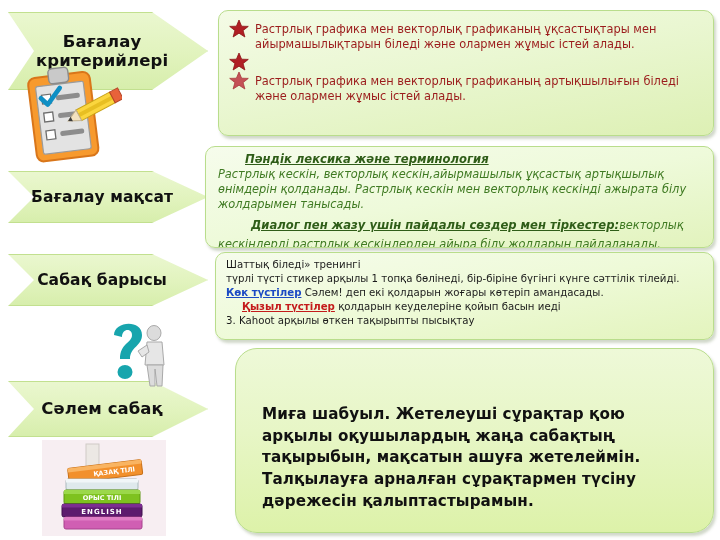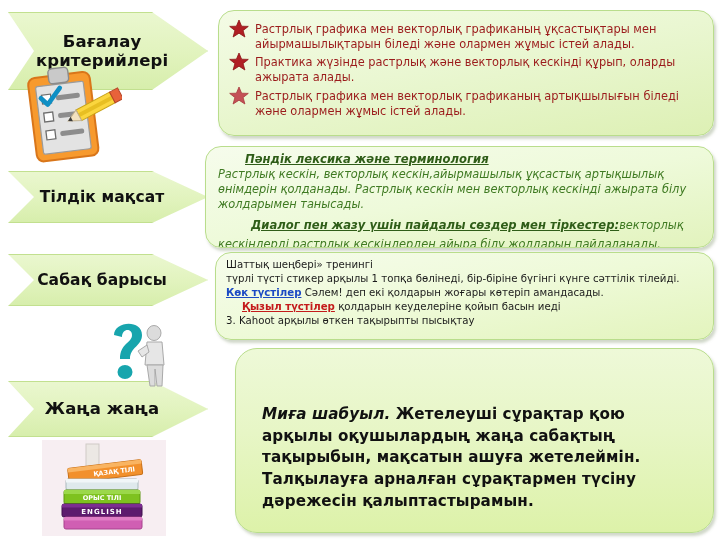--- a/index.html
+++ b/index.html
@@ -40,21 +40,21 @@
   #arrow-3{left:8px;  top:254px; width:200px; height:52px;}
   #arrow-3 .arrow-label{font-size:15.5px;}
   #arrow-4{left:8px;  top:381px; width:200px; height:56px;}
   #arrow-4 .arrow-label{font-size:16.5px;}
 
   
   .box{
     position:absolute;
     box-sizing:border-box;
     border:1.2px solid #b9dd8c;
-    border-radius:16px;
+    border-radius:10px;
     background:linear-gradient(170deg,#f4fbe6 0%,#eaf7d2 45%,#ddf0b4 100%);
     box-shadow:2px 3px 3px rgba(120,140,100,0.35);
     overflow:hidden;
   }
   #box-criteria{left:218px; top:10px;  width:496px; height:126px; padding:8px 12px 6px 10px;}
   #box-language{left:205px; top:146px; width:509px; height:102px; padding:5px 10px 4px 12px;
      background:linear-gradient(170deg,#f6fcec 0%,#eefada 50%,#e2f3bd 100%);}
   #box-progress{left:215px; top:252px; width:499px; height:88px; padding:5px 8px 4px 10px;
      background:linear-gradient(170deg,#f6fcec 0%,#eefad8 50%,#e3f4bd 100%);}
   #box-newlesson{left:235px; top:348px; width:479px; height:185px; padding:40px 26px 10px 26px;
@@ -94,49 +94,49 @@
   
   .prog{font-size:10.2px;line-height:1.36;color:#1b1b1b;margin:0;}
   .prog .kok{color:#1b49c4;font-weight:bold;text-decoration:underline;}
   .prog .kyzyl{color:#c41b1b;font-weight:bold;text-decoration:underline;padding-left:16px;}
 
   
   .newlesson-text{
     font-size:15.2px;font-weight:bold;color:#111111;line-height:1.42;
     letter-spacing:.1px;
   }
-  .newlesson-text .lead{font-style:italic;}
+  .newlesson-text .lead{}
 
   
   .deco{position:absolute;}
   #clipboard-icon{left:16px;top:62px;width:106px;height:104px;}
   #enkk-icon{left:108px;top:216px;width:66px;height:60px;}
   #question-icon{left:100px;top:313px;width:82px;height:76px;}
   #books-icon{left:42px;top:440px;width:124px;height:96px;}
 </style>
 </head>
 <body>
 
 <div class="stage">
 
   <div class="arrow" id="arrow-1">
     <span class="arrow-label">Бағалау
 критерийлері</span>
   </div>
 
   <div class="arrow" id="arrow-2">
-    <span class="arrow-label">Тілдік мақсат</span>
+    <span class="arrow-label">Бағалау мақсат</span>
   </div>
 
   <div class="arrow" id="arrow-3">
     <span class="arrow-label">Сабақ барысы</span>
   </div>
 
   <div class="arrow" id="arrow-4">
-    <span class="arrow-label">Жаңа жаңа</span>
+    <span class="arrow-label">Сәлем сабақ</span>
   </div>
 
   <div class="deco" id="clipboard-icon">
     <svg viewBox="0 0 106 104" width="106" height="104">
       <g transform="rotate(-7 53 52)">
         <rect x="16" y="12" width="62" height="84" rx="7" fill="#f79a2e" stroke="#d9761a" stroke-width="2"></rect>
         <rect x="23" y="21" width="48" height="68" rx="2" fill="#e3e3e3" stroke="#9b9b9b" stroke-width="1.2"></rect>
         <rect x="37" y="5" width="20" height="15" rx="4" fill="#c9c9c9" stroke="#8b8b8b" stroke-width="1.4"></rect>
         <rect x="28" y="30" width="9" height="9" fill="#ffffff" stroke="#6d6d6d" stroke-width="1.3"></rect>
         <rect x="28" y="48" width="9" height="9" fill="#ffffff" stroke="#6d6d6d" stroke-width="1.3"></rect>
@@ -189,34 +189,34 @@
       <rect x="22" y="77" width="78" height="3.5" fill="#e07fc6"></rect>
     </svg>
   </div>
 
   <div class="box" id="box-criteria">
     <p class="crit-item"><span class="star"><svg viewBox="0 0 20 19" width="20" height="19">
             <polygon points="10,1 12.6,7.2 19.3,7.4 14.1,11.5 15.9,18 10,14.2 4.1,18 5.9,11.5 0.7,7.4 7.4,7.2" fill="#b01f24" stroke="#8c1417" stroke-width="0.8"></polygon>
           </svg></span><span>Растрлық графика мен векторлық графиканың ұқсастықтары мен айырмашылықтарын біледі және олармен жұмыс істей алады.</span></p>
     <p class="crit-item"><span class="star"><svg viewBox="0 0 20 19" width="20" height="19">
             <polygon points="10,1 12.6,7.2 19.3,7.4 14.1,11.5 15.9,18 10,14.2 4.1,18 5.9,11.5 0.7,7.4 7.4,7.2" fill="#b01f24" stroke="#8c1417" stroke-width="0.8"></polygon>
-          </svg></span><span>Практика жүзінде растрлық және векторлық кескінді құрып, оларды ажырата алады.</span></p>
+          </svg></span></p>
     <p class="crit-item"><span class="star"><svg viewBox="0 0 20 19" width="20" height="19">
             <polygon points="10,1 12.6,7.2 19.3,7.4 14.1,11.5 15.9,18 10,14.2 4.1,18 5.9,11.5 0.7,7.4 7.4,7.2" fill="#c45156" stroke="#a83a3e" stroke-width="0.8"></polygon>
           </svg></span><span>Растрлық графика мен векторлық графиканың артықшылығын біледі және олармен жұмыс істей алады.</span></p>
   </div>
 
   <div class="box" id="box-language">
     <div class="lang-head">Пәндік лексика және терминология</div>
     <p class="lang-body lang-p">Растрлық кескін, векторлық кескін,айырмашылық ұқсастық артықшылық өнімдерін қолданады. Растрлық кескін мен векторлық кескінді ажырата білу жолдарымен танысады.</p>
     <p class="lang-p2"><span class="lang-head">Диалог пен жазу үшін пайдалы сөздер мен тіркестер:</span><span class="lang-body">векторлық кескіндерді растрлық кескіндерден айыра білу жолдарын пайдаланады.</span></p>
   </div>
 
   <div class="box" id="box-progress">
-    <p class="prog">Шаттық шеңбері» тренингі</p>
+    <p class="prog">Шаттық біледі» тренингі</p>
     <p class="prog">түрлі түсті стикер арқылы 1 топқа бөлінеді,  бір-біріне бүгінгі күнге сәттілік тілейді.</p>
     <p class="prog"><span class="kok">Көк түстілер</span> <span>Сәлем!  деп екі қолдарын жоғары көтеріп амандасады.</span></p>
     <p class="prog"><span class="kyzyl">Қызыл түстілер</span> <span>қолдарын кеуделеріне қойып басын иеді</span></p>
     <p class="prog step3">3. Kahoot  арқылы өткен тақырыпты пысықтау</p>
   </div>
 
   <div class="box" id="box-newlesson">
     <p class="newlesson-text"><span class="lead">Миға шабуыл.</span><span> Жетелеуші сұрақтар қою арқылы оқушылардың жаңа сабақтың тақырыбын, мақсатын ашуға жетелеймін. Талқылауға арналған сұрақтармен түсіну дәрежесін қалыптастырамын.</span></p>
   </div>
 

